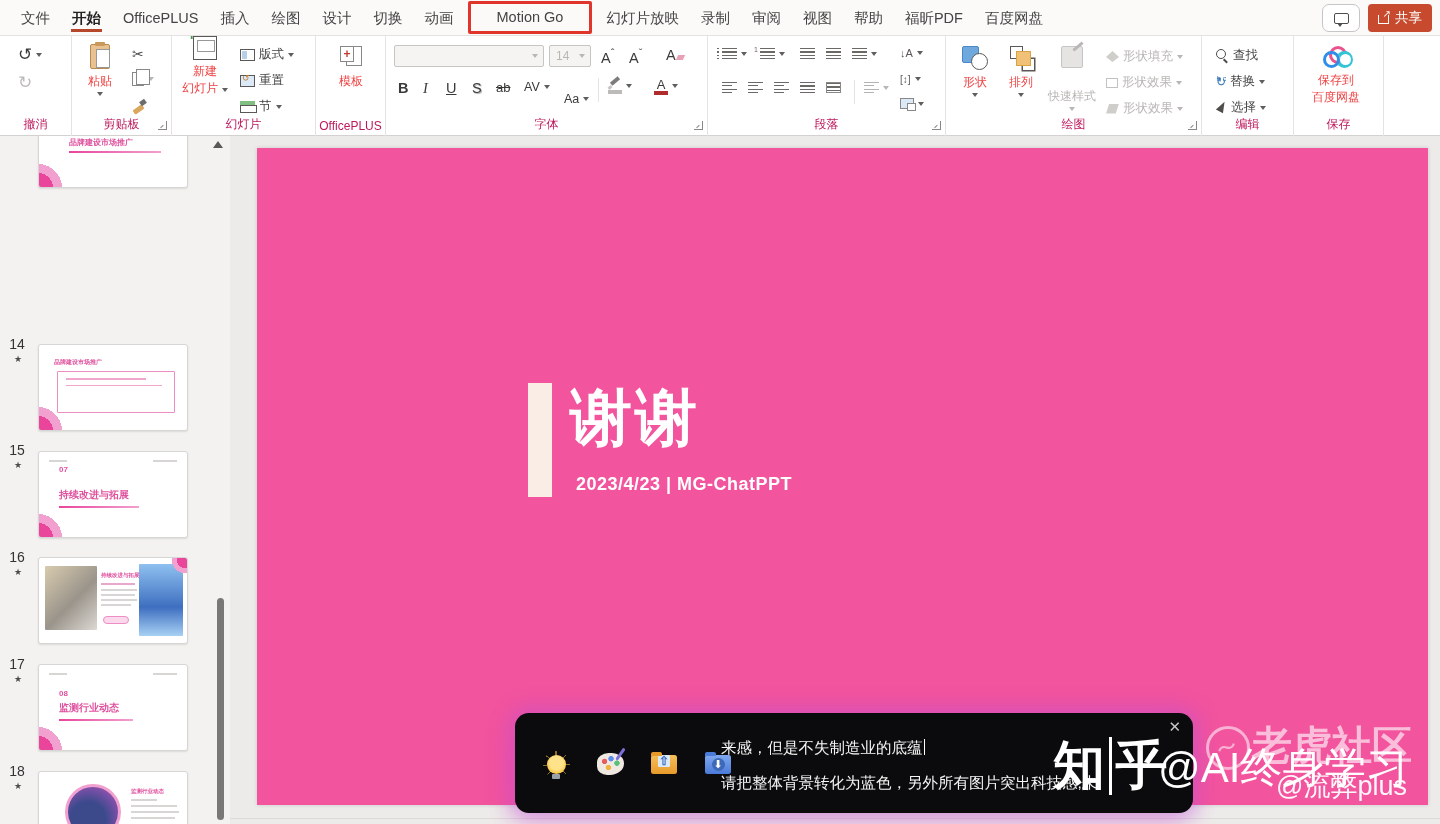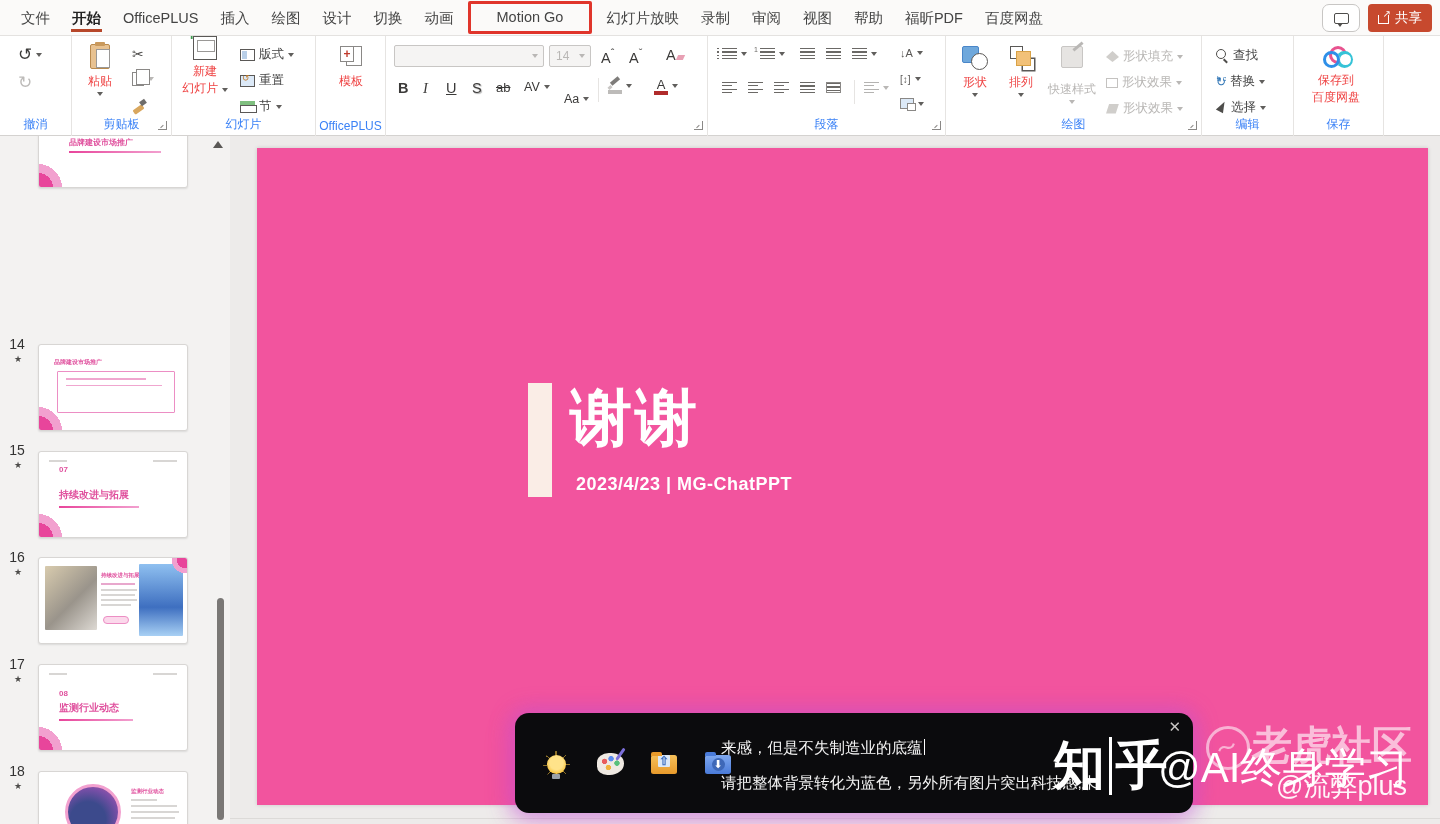--- a/index.html
+++ b/index.html
@@ -44,21 +44,21 @@
   .share-ico { width:12px; height:12px; position:relative; }
   .share-ico::before { content:""; position:absolute; left:0; bottom:0; width:9px; height:8px; border:1.3px solid #fff; border-top:none; }
   .share-ico::after { content:"↗"; position:absolute; right:-1px; top:-4px; font-size:10px; color:#fff; }
 
   
   .ribbon {
     position:absolute; top:36px; left:0; width:1440px; height:100px;
     background:#FFFFFF; border-bottom:1px solid #D4D2D0; display:flex; z-index:19;
   }
   .rgroup { position:relative; height:100px; border-right:1px solid #E6E4E2; flex:0 0 auto; }
-  .rlabel { position:absolute; bottom:3px; left:0; right:0; text-align:center; font-size:12px; color:#3b82f6; }
+  .rlabel { position:absolute; bottom:3px; left:0; right:0; text-align:center; font-size:12px; color:#be185d; }
   .rlaunch { position:absolute; right:4px; bottom:6px; width:9px; height:9px;
     border-right:1.2px solid #8A8886; border-bottom:1.2px solid #8A8886; }
   .rlaunch::before { content:""; position:absolute; right:2px; bottom:2px; width:4px; height:1.2px; background:#8A8886; transform:rotate(-45deg); }
   .chev { width:0; height:0; border-left:3.5px solid transparent; border-right:3.5px solid transparent; border-top:4px solid #605E5C; display:inline-block; }
   .chev.gray { border-top-color:#B9B7B5; }
   .vsep { width:1px; height:24px; background:#E6E4E2; align-self:center; }
   .grayed { color:#B9B7B5 !important; }
 
   .i-undo::before { content:"↺"; } .i-redo::before { content:"↻"; }
   .i-undo, .i-redo { font-size:17px; line-height:17px; color:#3B3A39; display:inline-block; }
@@ -373,20 +373,21 @@
         </span>
       <span class="chev"></span>
     </div>
     <div class="smallrow" style="left:268px;top:42px">
       <span style="display:inline-flex;flex-direction:column;align-items:center;line-height:13px">
           <span class="fmt-letter" style="font-size:13px">A</span>
           <span class="colorbar" style="background:#B02B2B"></span>
         </span>
       <span class="chev"></span>
     </div>
+    <div class="rlabel">字体</div>
     <div class="rlaunch"></div>
   </div>
 
   <div class="rgroup" style="width:238px">
     <div class="smallrow" style="left:14px;top:12px">
         <span class="ico-lines ico-bullets"></span>
         <span class="chev"></span>
       </div>
     <div class="smallrow" style="left:52px;top:12px">
         <span class="ico-lines ico-num"></span>
@@ -444,21 +445,21 @@
       <span style="margin-top:4px">形状</span>
       <span class="chev" style="margin-top:2px"></span>
     </div>
     <div class="bigbtn" style="left:54px;top:10px;width:42px">
       <span class="ico-arrange"></span>
       <span style="margin-top:4px">排列</span>
       <span class="chev" style="margin-top:2px"></span>
     </div>
     <div class="bigbtn grayed" style="left:98px;top:10px;width:56px;color:#B9B7B5">
       <span class="ico-quick"></span>
-      <span style="margin-top:13px">快速样式</span>
+      <span style="margin-top:20px">快速样式</span>
       <span class="chev gray" style="margin-top:2px"></span>
     </div>
     <div class="smallrow grayed" style="left:160px;top:12px;color:#B9B7B5">
         <span class="ico-fill"></span>
         <span>形状填充</span>
         <span class="chev gray"></span>
       </div>
     <div class="smallrow grayed" style="left:160px;top:38px;color:#B9B7B5">
         <span class="ico-outline"></span>
         <span>形状效果</span>

